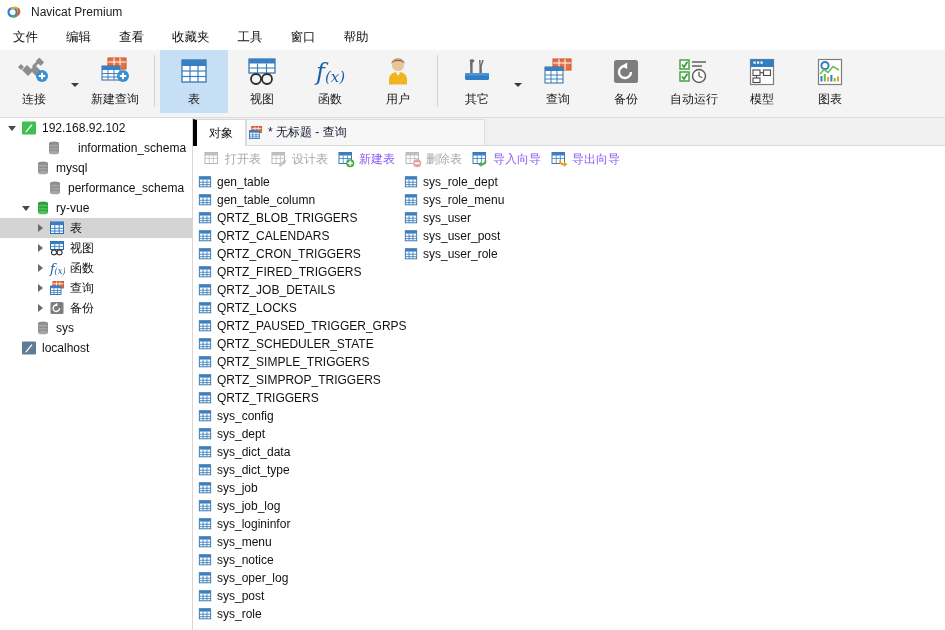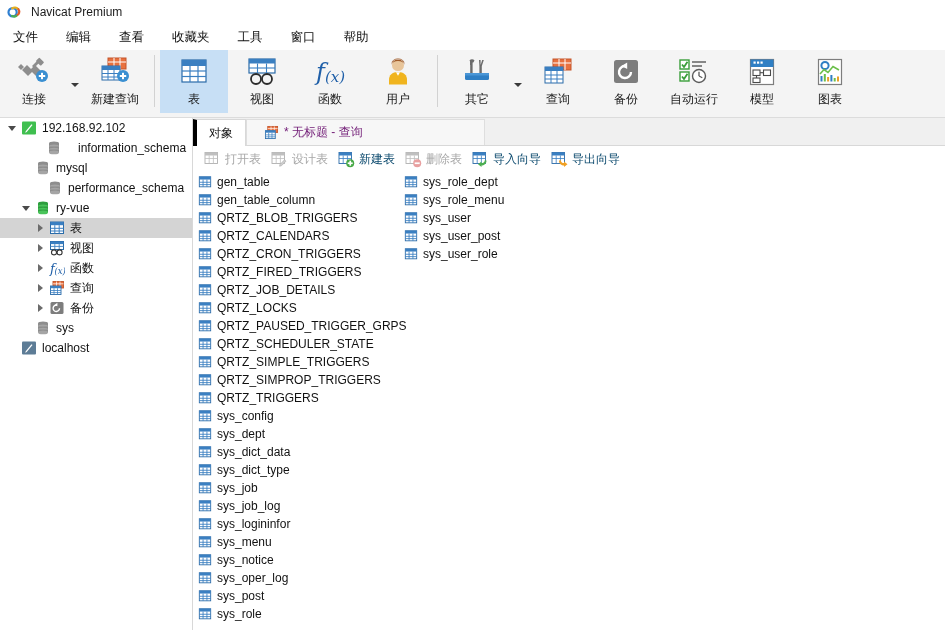--- a/index.html
+++ b/index.html
@@ -131,37 +131,37 @@
     font-size: 12px; padding: 0 12px; box-sizing: border-box;
     white-space: nowrap; cursor: default;
   }
   .tab.active {
     background: #ffffff; color: #111111;
     border-left: 4px solid #000000; border-right: 1px solid #d8d8d8;
     border-top: 1px solid #d8d8d8;
     margin-bottom: -1px; height: 27px;
   }
   .tab.inactive {
-    background: #f7f7f7; color: #701a75;
+    background: #f7f7f7; color: #0f172a;
     border-left: 1px solid #dedede; border-right: 1px solid #dedede;
     border-top: 1px solid #dedede;
-    width: 239px; padding-left: 16px;
+    width: 239px; padding-left: 0;
   }
   .tab .tabico { width: 16px; height: 16px; margin-right: 5px; flex:0 0 auto;
     display:flex; align-items:center; justify-content:center; }
 
   .actionbar {
     position: absolute; left: 0; top: 28px; width: 752px; height: 26px;
     background: #ffffff;
     display: flex; align-items: center; padding-left: 6px;
     box-sizing: border-box;
   }
   .act-btn {
     display: flex; align-items: center; height: 22px;
-    padding: 0 5px; font-size: 12px; color: #0c4a6e;
+    padding: 0 5px; font-size: 12px; color: #8b5cf6;
     white-space: nowrap; cursor: default;
   }
   .act-btn.disabled { color: #a8a8a8; }
   .act-ico { width: 17px; height: 17px; margin-right: 4px; flex: 0 0 auto;
     display:flex; align-items:center; justify-content:center; }
 
   
   .listarea {
     position: absolute; left: 0; top: 55px; width: 752px; height: 457px;
     background: #ffffff; overflow: hidden;

